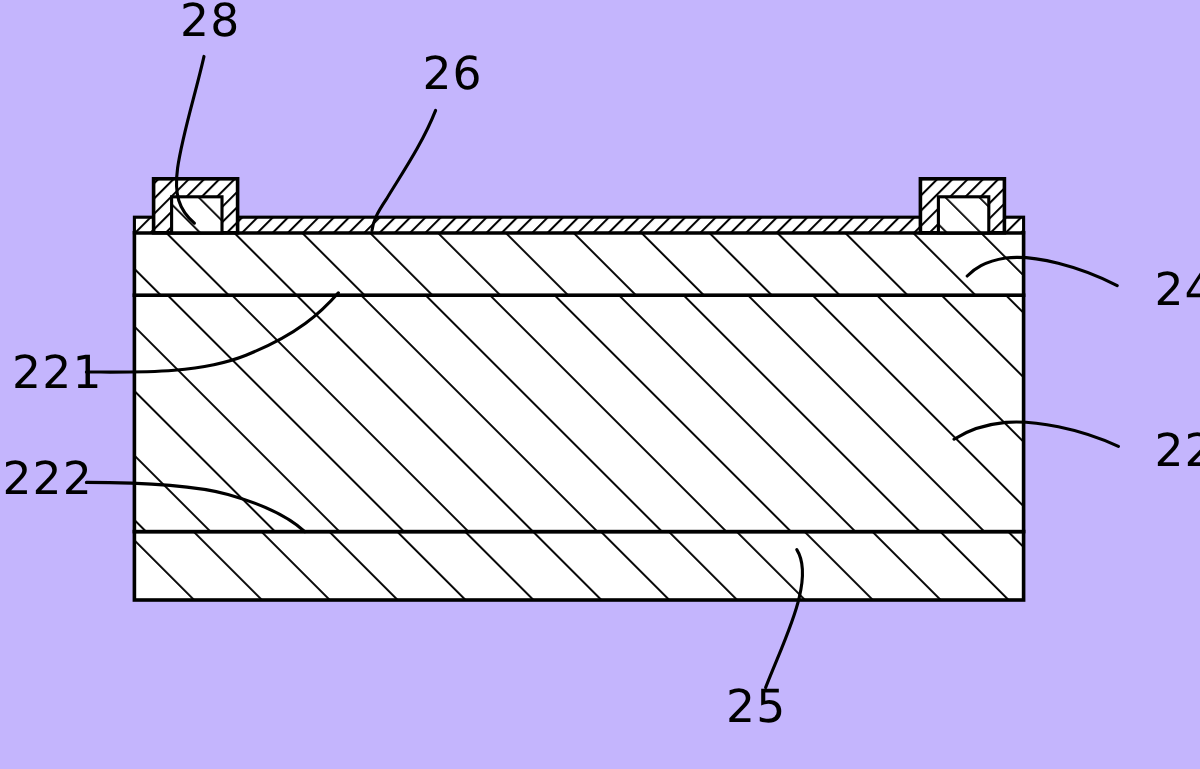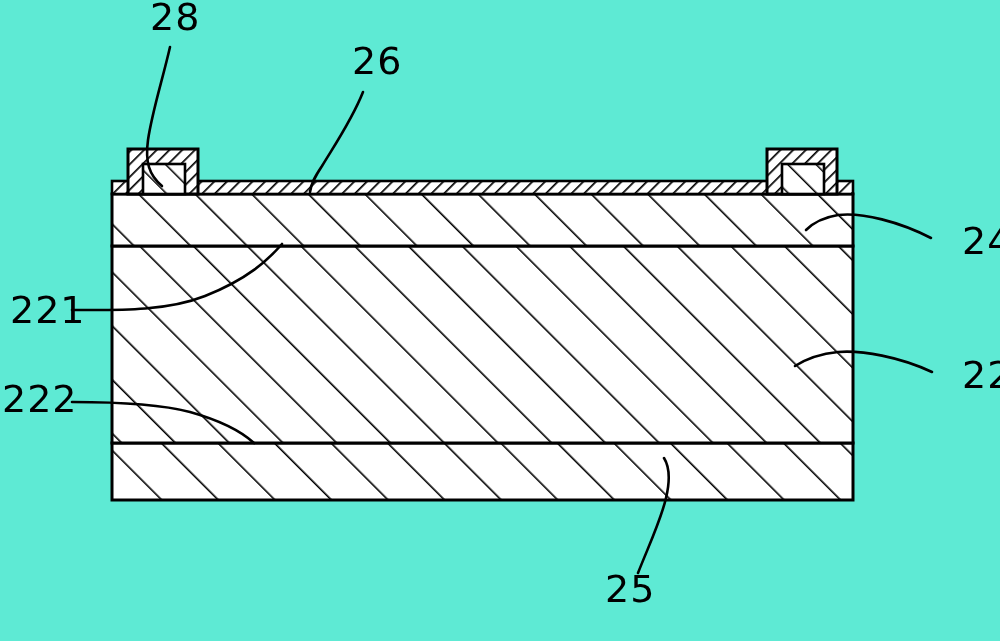--- a/index.html
+++ b/index.html
@@ -8,21 +8,21 @@
     padding: 0;
     background: #ffffff;
   }
   body {
     font-family: "Liberation Sans", sans-serif;
   }
   #figure-root {
     position: relative;
     width: 1000px;
     height: 641px;
-    background: #5eead4;
+    background: #c4b5fd;
     overflow: hidden;
   }
   #figure-svg {
     position: absolute;
     left: 0;
     top: 0;
     width: 1000px;
     height: 641px;
     display: block;
   }

